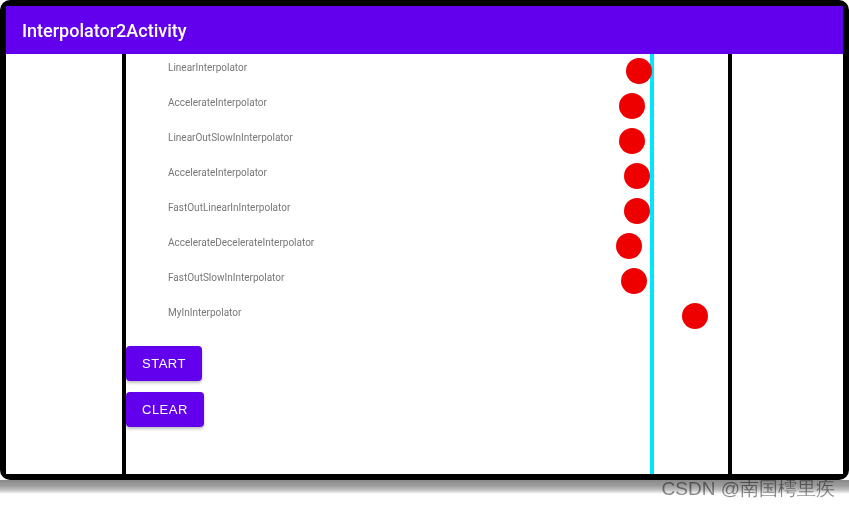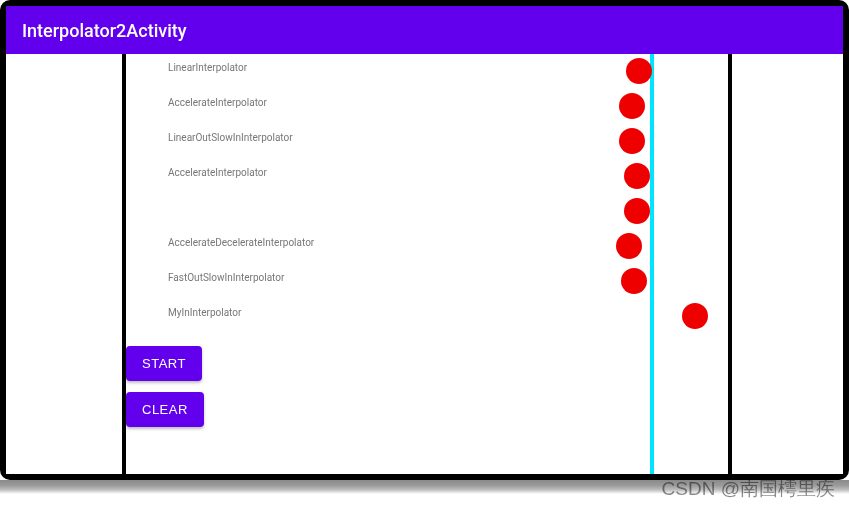--- a/index.html
+++ b/index.html
@@ -150,20 +150,21 @@
             </div>
             <div class="row">
               <span class="row-label">LinearOutSlowInInterpolator</span>
               <div class="ball" style="left: 493px;"></div>
             </div>
             <div class="row">
               <span class="row-label">AccelerateInterpolator</span>
               <div class="ball" style="left: 498px;"></div>
             </div>
             <div class="row">
+              <span class="row-label">FastOutLinearInInterpolator</span>
               <div class="ball" style="left: 498px;"></div>
             </div>
             <div class="row">
               <span class="row-label">AccelerateDecelerateInterpolator</span>
               <div class="ball" style="left: 490px;"></div>
             </div>
             <div class="row">
               <span class="row-label">FastOutSlowInInterpolator</span>
               <div class="ball" style="left: 495px;"></div>
             </div>

